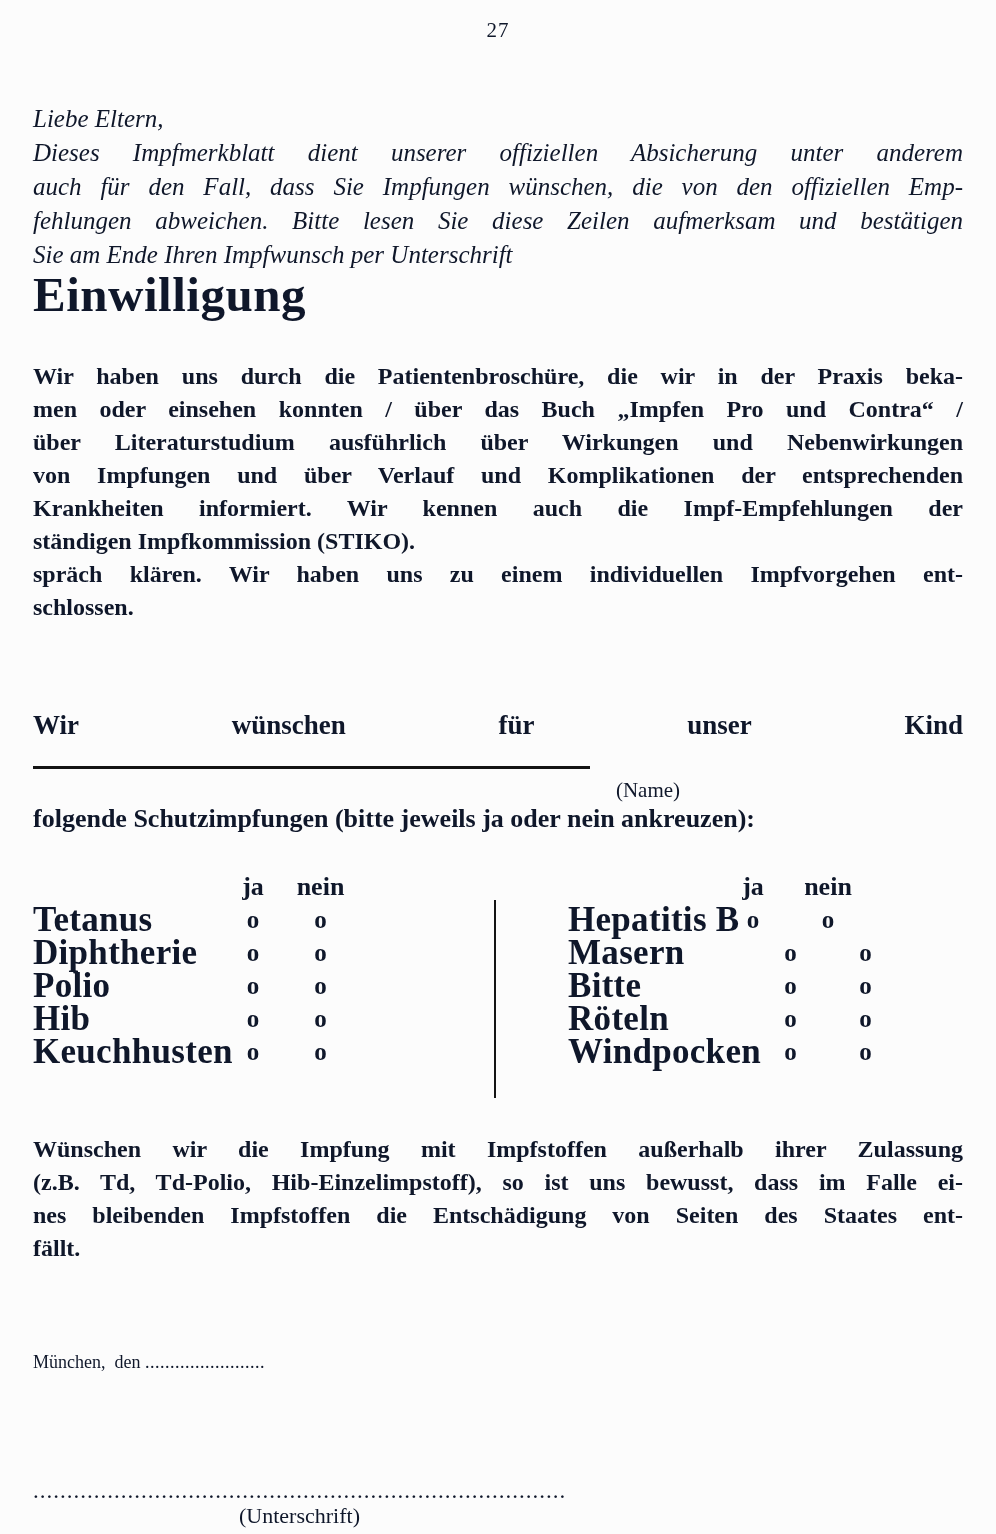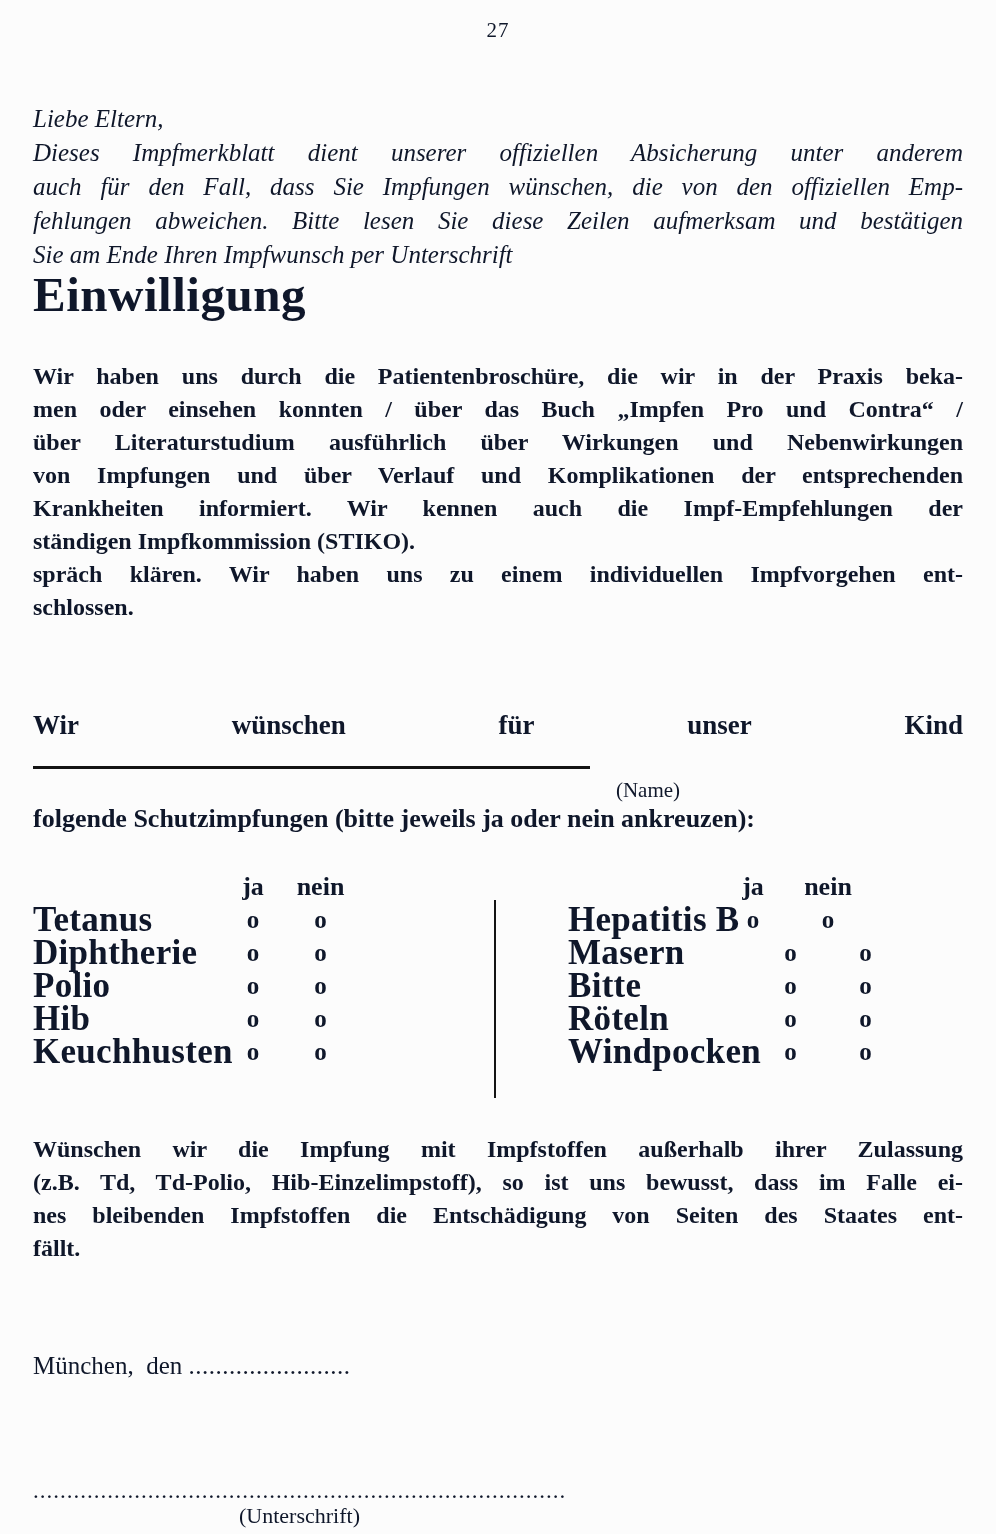--- a/index.html
+++ b/index.html
@@ -61,21 +61,21 @@
   .divider{
     position:absolute;left:494px;top:900px;width:2px;height:198px;
     background:#141414;
   }
   .liability{
     position:absolute;top:1133px;left:33px;width:930px;
     font-weight:bold;font-size:24px;line-height:33px;
   }
   .placedate{
     position:absolute;top:1352px;left:33px;
-    font-size:25px;white-space:pre;
+    font-size:18px;white-space:pre;
   }
   .placedate .dots{letter-spacing:0.5px;}
   .sigline{
     position:absolute;top:1478px;left:33px;width:533px;height:26px;
     font-size:23px;letter-spacing:1px;white-space:nowrap;overflow:hidden;
   }
   .sigcap{
     position:absolute;top:1503px;left:33px;width:533px;
     text-align:center;font-size:22px;
   }

